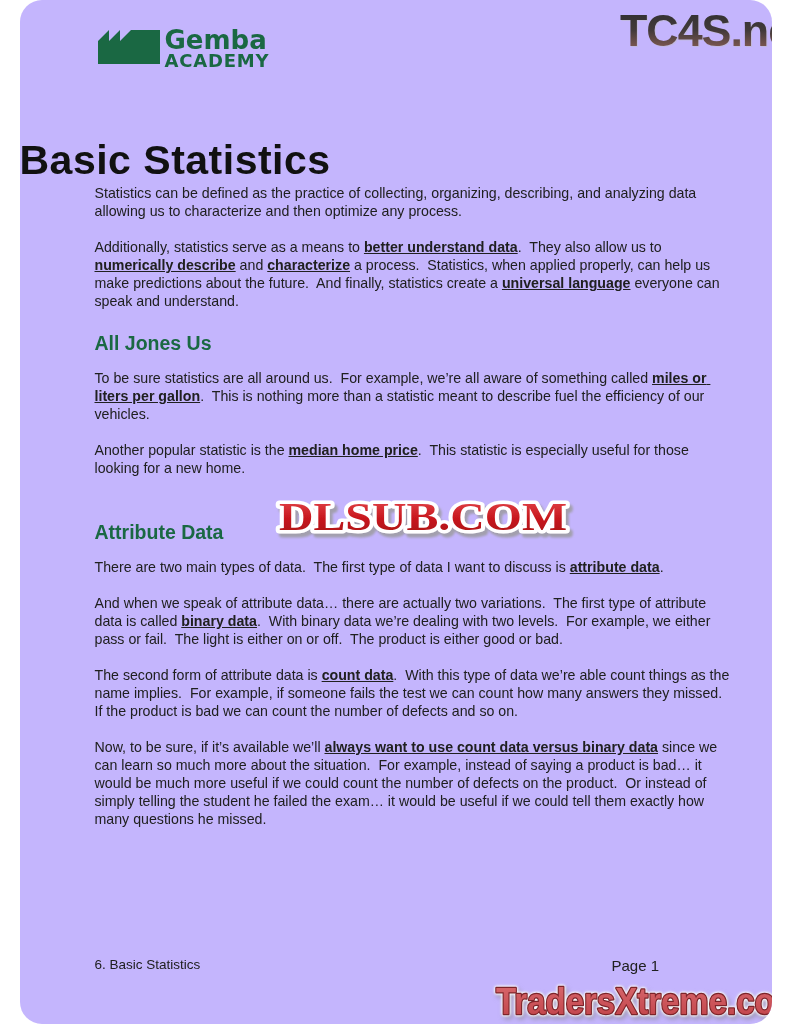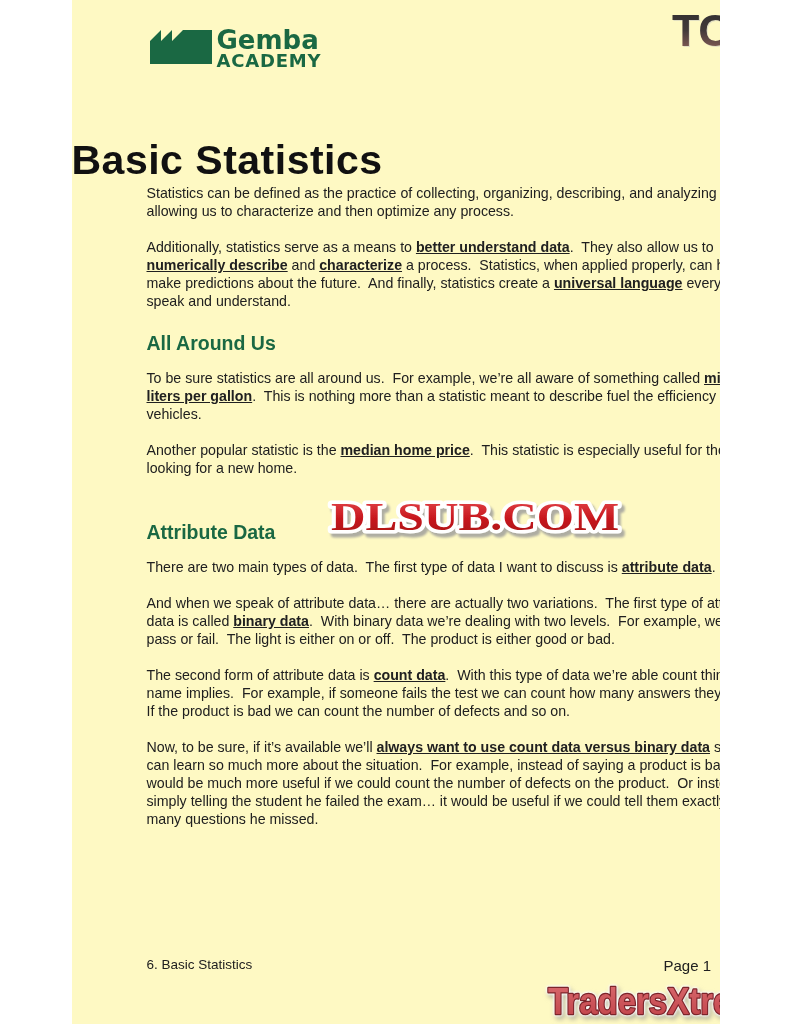--- a/index.html
+++ b/index.html
@@ -1,19 +1,19 @@
 <!DOCTYPE html>
 <html><head>
 <meta charset="utf-8">
 <style>
   html, body { margin: 0; padding: 0; background: #ffffff; }
   .page {
-    position: relative; width: 648px; height: 1024px; margin: 0 auto;
-    background: #fef9c3; overflow: hidden;
-    font-family: "Liberation Sans", sans-serif; color: #202020;
+    position: relative; width: 752px; height: 1024px; margin: 0 auto;
+    background: #c4b5fd; overflow: hidden;
+    font-family: "Liberation Sans", sans-serif; color: #202020; border-radius: 22px;
   }
 
   
   .logo { position: absolute; left: 78px; top: 26px; display: flex; align-items: flex-start; gap: 5px; }
   .logo-icon svg { display: block; }
   .logo-text { display: flex; flex-direction: column; }
   .logo-name {
     font-family: "DejaVu Sans", sans-serif; font-weight: bold;
     font-size: 26px; line-height: 26px; color: #1a6843; margin-top: 1px;
   }
@@ -86,21 +86,21 @@
   <h1 class="title">Basic Statistics</h1>
 
   <main class="content">
 
     <section>
       <p><span>Statistics can be defined as the practice of collecting, organizing, describing, and analyzing data allowing us to characterize and then optimize any process.</span></p>
       <p><span>Additionally, statistics serve as a means to </span><span class="b">better understand data</span><span>.  They also allow us to </span><span class="b">numerically describe</span><span> and </span><span class="b">characterize</span><span> a process.  Statistics, when applied properly, can help us make predictions about the future.  And finally, statistics create a </span><span class="b">universal language</span><span> everyone can speak and understand.</span></p>
     </section>
 
     <section>
-      <h2>All Around Us</h2>
+      <h2>All Jones Us</h2>
       <p><span>To be sure statistics are all around us.  For example, we’re all aware of something called </span><span class="b">miles or liters per gallon</span><span>.  This is nothing more than a statistic meant to describe fuel the efficiency of our vehicles.</span></p>
       <p><span>Another popular statistic is the </span><span class="b">median home price</span><span>.  This statistic is especially useful for those looking for a new home.</span></p>
     </section>
 
     <section>
       <h2 class="gap-lg">Attribute Data</h2>
       <p><span>There are two main types of data.  The first type of data I want to discuss is </span><span class="b">attribute data</span><span>.</span></p>
       <p><span>And when we speak of attribute data… there are actually two variations.  The first type of attribute data is called </span><span class="b">binary data</span><span>.  With binary data we’re dealing with two levels.  For example, we either pass or fail.  The light is either on or off.  The product is either good or bad.</span></p>
       <p><span>The second form of attribute data is </span><span class="b">count data</span><span>.  With this type of data we’re able count things as the name implies.  For example, if someone fails the test we can count how many answers they missed.  If the product is bad we can count the number of defects and so on.</span></p>
       <p><span>Now, to be sure, if it’s available we’ll </span><span class="b">always want to use count data versus binary data</span><span> since we can learn so much more about the situation.  For example, instead of saying a product is bad… it would be much more useful if we could count the number of defects on the product.  Or instead of simply telling the student he failed the exam… it would be useful if we could tell them exactly how many questions he missed.</span></p>

